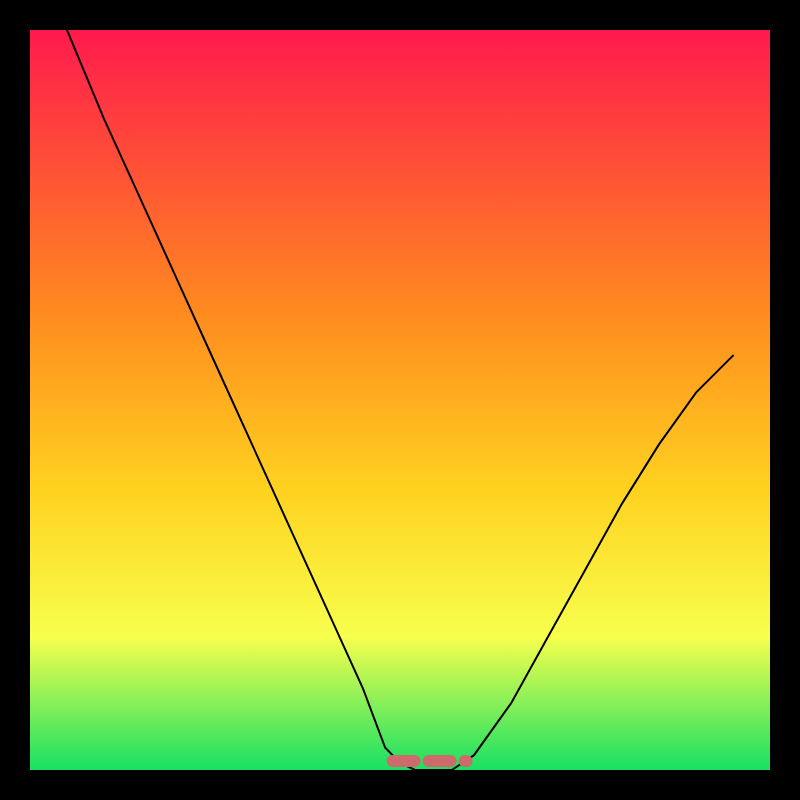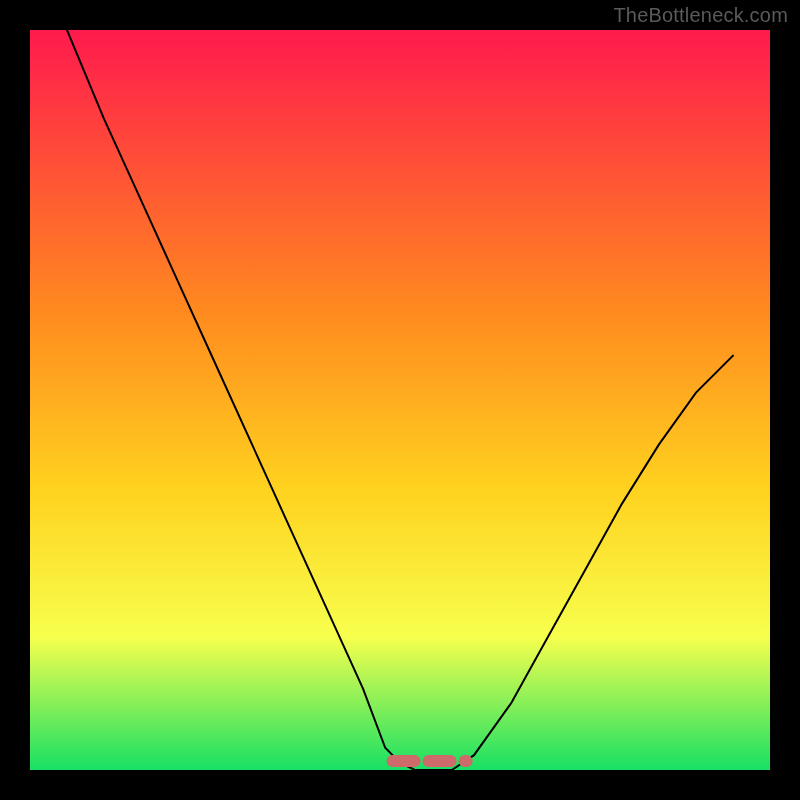--- a/index.html
+++ b/index.html
@@ -36,21 +36,20 @@
     width: 740px;
     height: 740px;
   }
   svg { display: block; }
 </style>
 </head>
 <body>
 
 <div class="frame">
 
-  <div class="watermark">TheBottleneck.com</div>
 
   <div class="plot">
     <svg id="chart-svg" width="740" height="740" viewBox="0 0 740 740">
       <defs>
         <linearGradient id="heat" x1="0" y1="0" x2="0" y2="1">
           <stop id="g0" offset="0%" stop-color="#ff1a4d"></stop>
           <stop id="g1" offset="38%" stop-color="#ff8a1f"></stop>
           <stop id="g2" offset="62%" stop-color="#ffd21f"></stop>
           <stop id="g3" offset="82%" stop-color="#f7ff4d"></stop>
           <stop id="g4" offset="100%" stop-color="#17e064"></stop>

